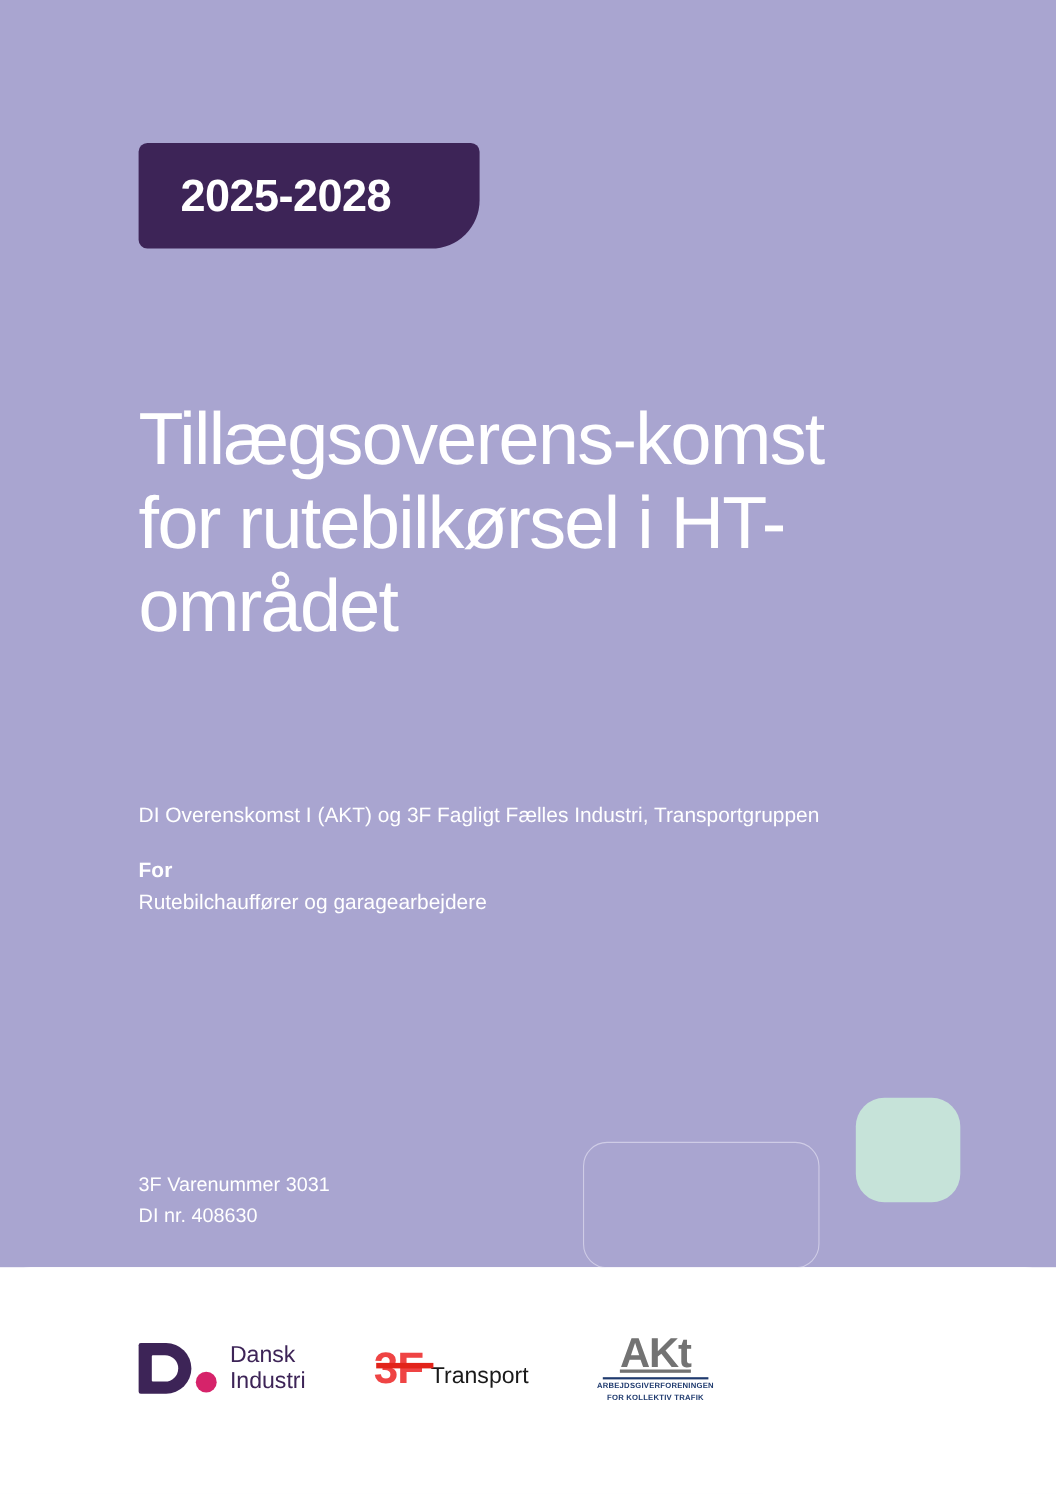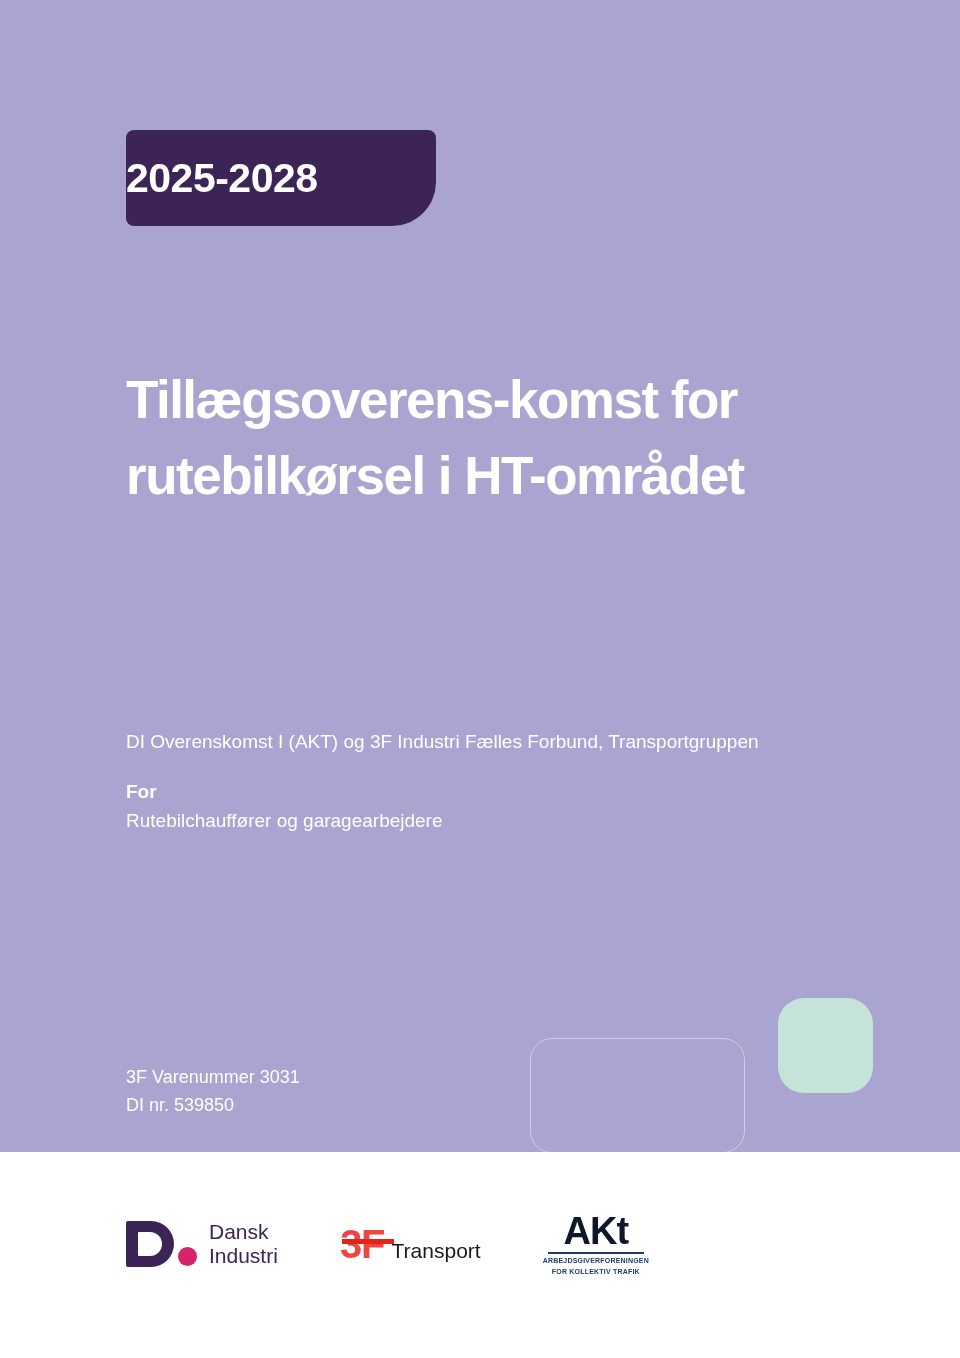--- a/index.html
+++ b/index.html
@@ -48,37 +48,38 @@
   .year-badge {
     position: absolute;
     left: 126px;
     top: 130px;
     width: 310px;
     height: 96px;
     background: #3d2457;
     border-radius: 8px 8px 44px 8px;
     display: flex;
     align-items: center;
+    padding-left: 38px;
   }
   .year-badge span {
     color: #ffffff;
     font-size: 41px;
     font-weight: bold;
     letter-spacing: -0.5px;
   }
   
   .title {
     position: absolute;
     left: 126px;
     top: 362px;
     width: 700px;
     color: #ffffff;
-    font-size: 53px;
+    font-size: 67px;
     line-height: 76px;
-    font-weight: bold;
+    font-weight: normal;
     letter-spacing: -1.5px;
   }
   .meta {
     position: absolute;
     left: 126px;
     top: 728px;
     width: 640px;
     color: #ffffff;
   }
   .meta .lead {
@@ -167,25 +168,26 @@
     background: #e2231a;
   }
   .transport {
     color: #1a1a1a;
     font-size: 21px;
     font-weight: normal;
   }
   
   .logo-akt { text-align: center; }
   .akt-top {
-    color: #0f172a;
+    color: #737373;
     font-size: 38px;
     font-weight: bold;
     letter-spacing: -1px;
     line-height: 38px;
+    text-decoration: underline;
   }
   .akt-sub {
     color: #1f3a6e;
     font-size: 7px;
     font-weight: bold;
     letter-spacing: 0.2px;
     line-height: 9px;
     margin-top: 2px;
   }
   .akt-rule {
@@ -205,29 +207,29 @@
   <div class="deco-mint"></div>
   <div class="deco-outline"></div>
 
   <div class="year-badge">
     <span>2025-2028</span>
   </div>
 
   <div class="title">Tillægsoverens-komst for rutebilkørsel i HT-området</div>
 
   <div class="meta">
-    <div class="body">DI Overenskomst I (AKT) og 3F Industri Fælles Forbund, Transportgruppen</div>
+    <div class="body">DI Overenskomst I (AKT) og 3F Fagligt Fælles Industri, Transportgruppen</div>
     <div class="gap"></div>
     <div class="lead">For</div>
     <div class="body">Rutebilchauffører og garagearbejdere</div>
   </div>
 
   <div class="codes">
     <div>3F Varenummer 3031</div>
-    <div>DI nr. 539850</div>
+    <div>DI nr. 408630</div>
   </div>
 
   <div class="logos">
     <div class="logo-row">
 
       <div class="logo-di">
         <div class="di-mark">
           <div class="di-d"></div>
           <div class="di-dot"></div>
         </div>

